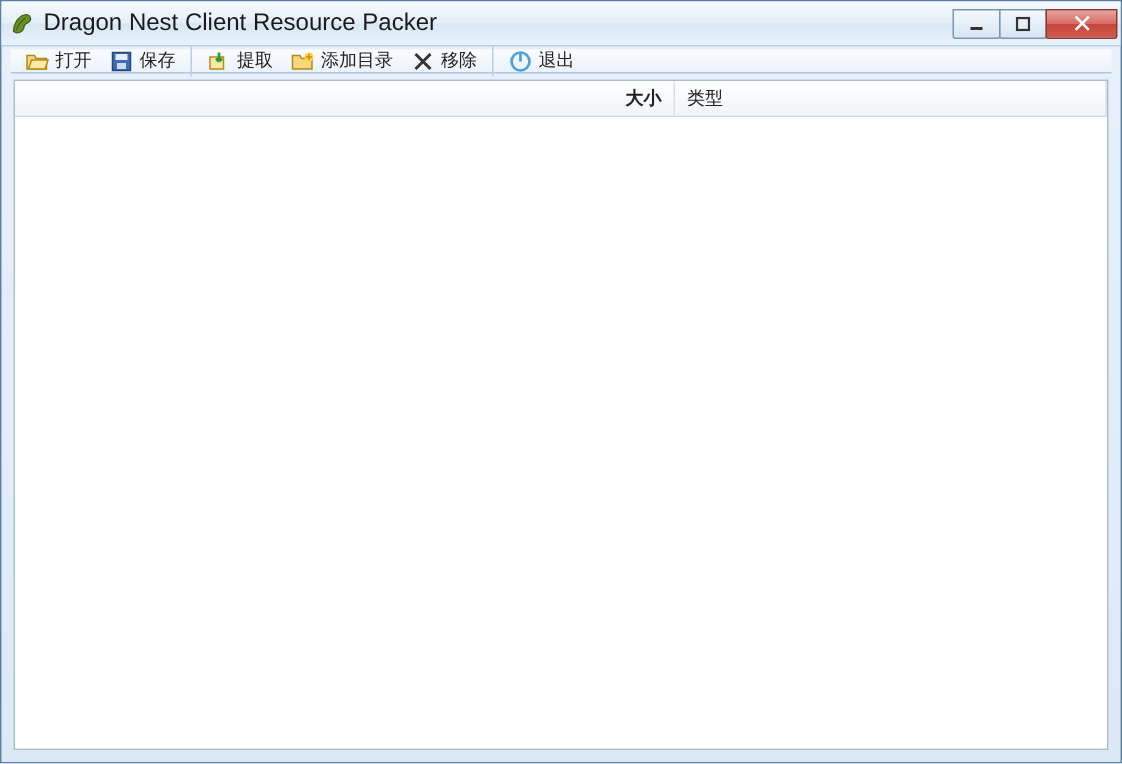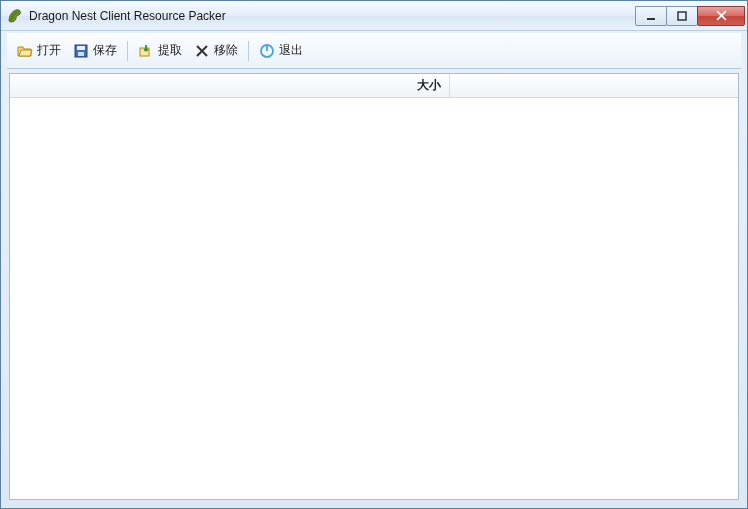--- a/index.html
+++ b/index.html
@@ -27,21 +27,21 @@
       border-bottom: 1px solid #b8cde0;
     }
     .app-icon {
       width: 16px; height: 16px;
       margin-right: 6px;
       flex-shrink: 0;
     }
     .title-text {
       flex: 1;
       color: #1a1a1a;
-      font-size: 12px;
+      font-size: 16px;
       white-space: nowrap;
       overflow: hidden;
     }
     .winbtns { display: flex; gap: 0; }
     .winbtn {
       width: 32px; height: 20px;
       border: 1px solid #7a95ad;
       background: linear-gradient(to bottom, #f2f8fd, #d7e6f3);
       display: flex; align-items: center; justify-content: center;
       border-radius: 0 0 2px 2px;
@@ -49,21 +49,21 @@
       cursor: pointer;
     }
     .winbtn.close {
       width: 48px;
       background: linear-gradient(to bottom, #e9a3a0 0%, #d66b62 49%, #c8453a 50%, #cf5b4f 100%);
       border-color: #8a3a33;
     }
     .winbtn svg { display: block; }
 
     .toolbar {
-      height: 36px;
+      height: 16px;
       background: linear-gradient(to bottom, #fbfdff, #eaf2fa);
       border-bottom: 1px solid #b0c6da;
       display: flex;
       align-items: center;
       padding: 0 4px;
       margin: 2px 6px 0 6px;
     }
     .tbtn {
       display: flex;
       align-items: center;
@@ -175,20 +175,30 @@
       <span class="ticon">
         <svg viewBox="0 0 16 16" width="16" height="16">
           <rect x="2" y="5" width="9" height="8" fill="#ffe9a3" stroke="#b38b1a"></rect>
           <path d="M8 2 L8 8 M8 8 L6 6 M8 8 L10 6" stroke="#2e9b3a" stroke-width="1.8" fill="none"></path>
         </svg>
       </span>
       <span>提取</span>
     </div>
 
 
+    <div class="tbtn">
+      <span class="ticon">
+        <svg viewBox="0 0 16 16" width="16" height="16">
+          <path d="M1 4 h5 l1 2 h7 v7 h-13 z" fill="#f7d77a" stroke="#b38b1a"></path>
+          <circle cx="12" cy="5" r="3" fill="#ffd24d"></circle>
+          <path d="M12 3 v4 M10 5 h4" stroke="#d48b00" stroke-width="1"></path>
+        </svg>
+      </span>
+      <span>添加目录</span>
+    </div>
 
     <div class="tbtn">
       <span class="ticon">
         <svg viewBox="0 0 16 16" width="16" height="16">
           <path d="M3 3 L13 13 M13 3 L3 13" stroke="#333" stroke-width="2"></path>
         </svg>
       </span>
       <span>移除</span>
     </div>
 
@@ -202,17 +212,18 @@
         </svg>
       </span>
       <span>退出</span>
     </div>
   </div>
 
   <div class="content">
     <div class="columns">
       <div class="col name">名称</div>
       <div class="col size">大小</div>
+      <div class="col type">类型</div>
     </div>
     <div class="listbody"></div>
   </div>
 
 </div>
 
 </body></html>

